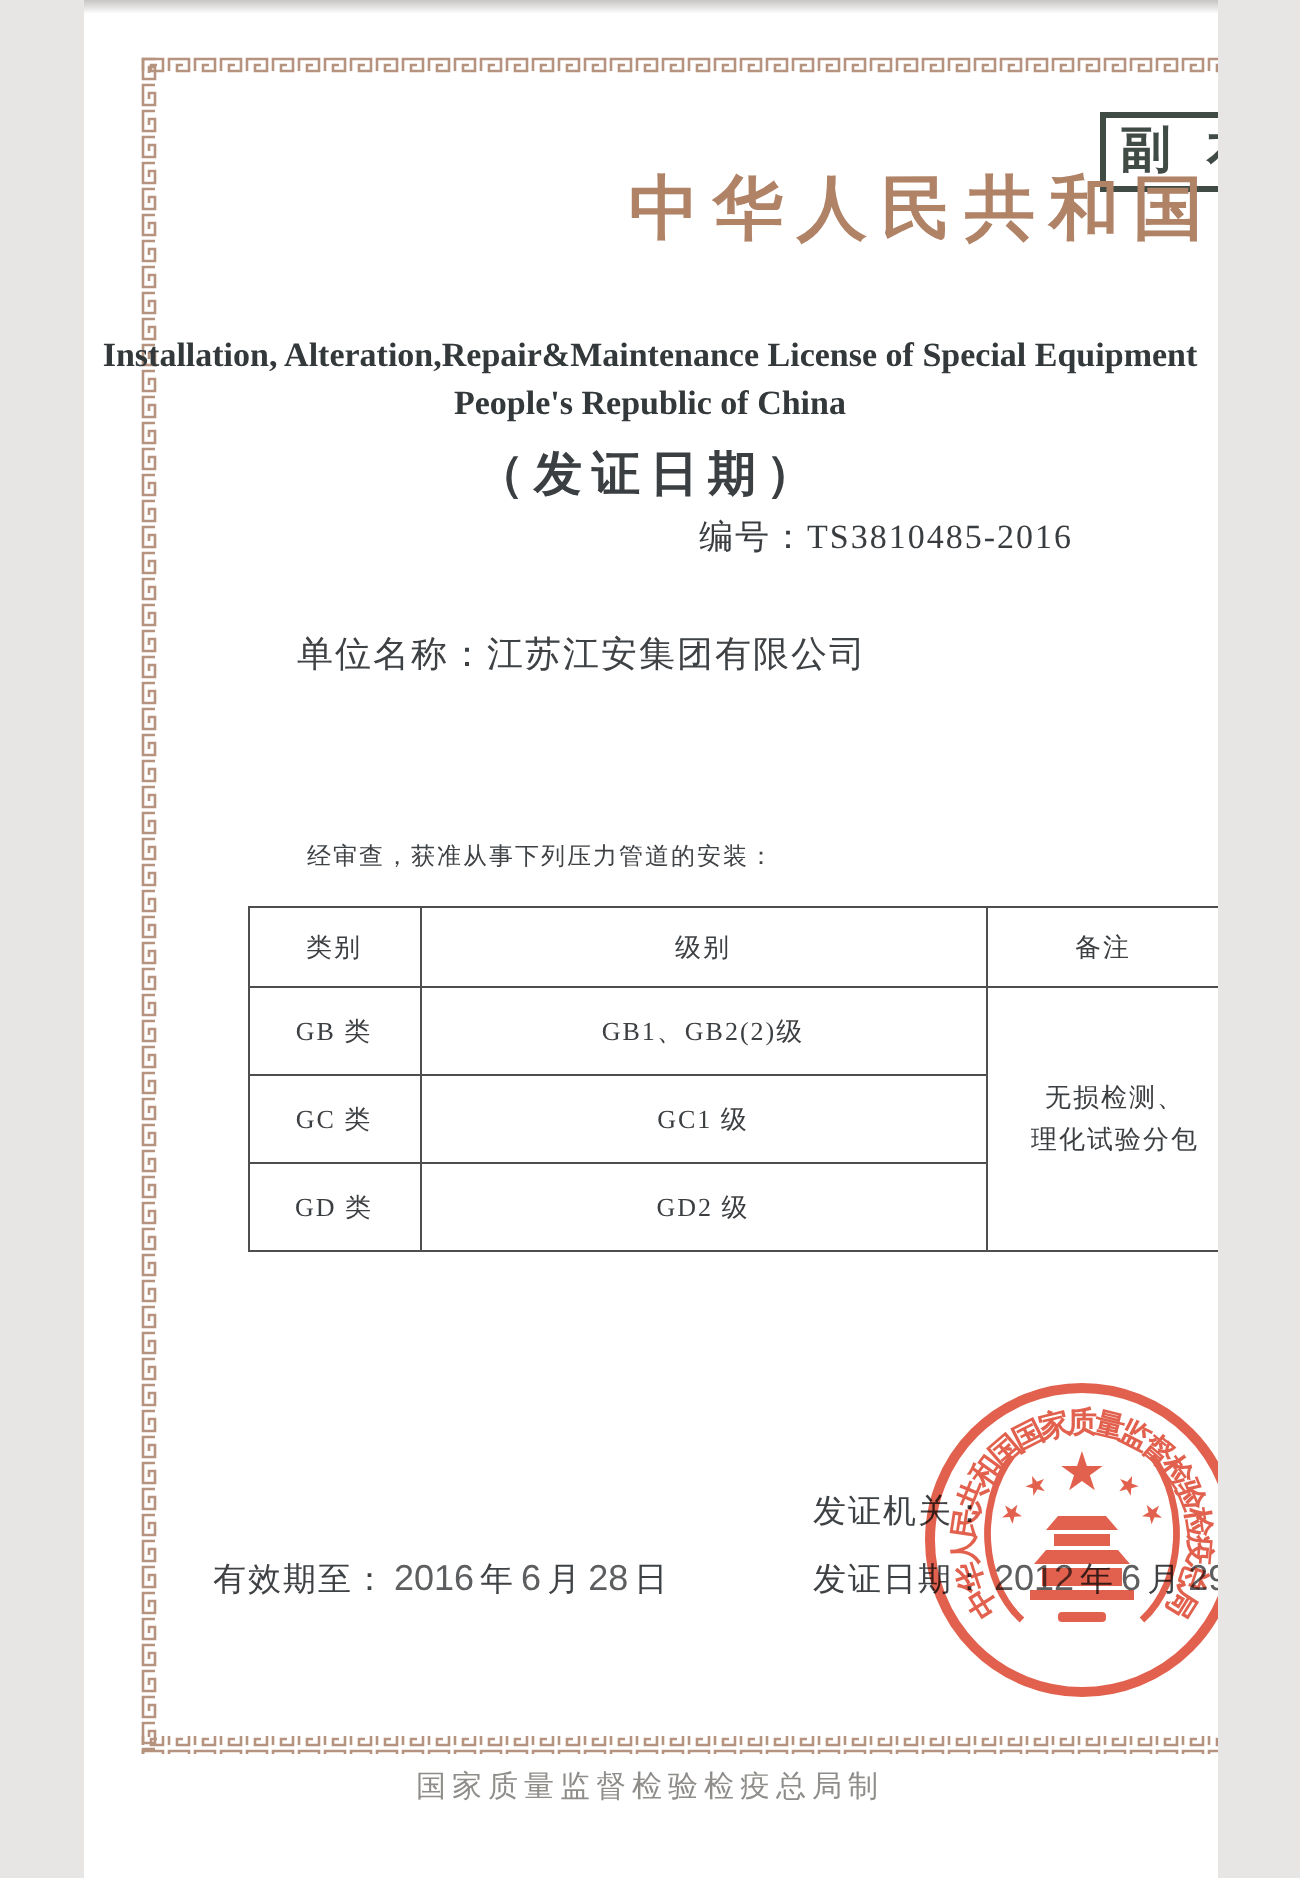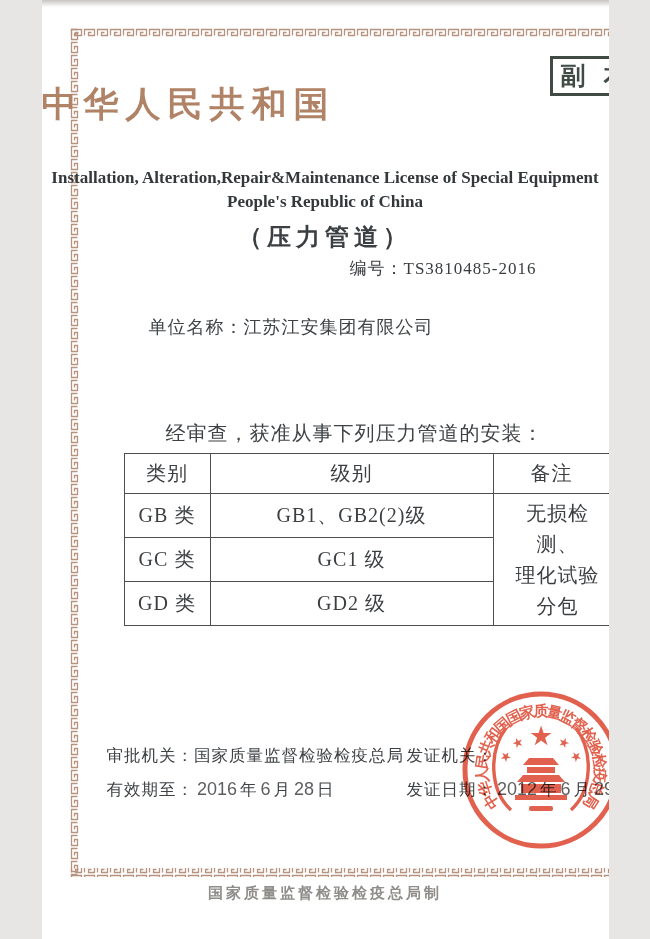--- a/index.html
+++ b/index.html
@@ -14,63 +14,63 @@
     background:linear-gradient(#c7c4c2, rgba(255,255,255,0)); }
   .frame { position:absolute; left:28px; top:28px; }
 
   .copy-stamp {
     position:absolute; left:508px; top:56px; width:90px; height:40px;
     border:3px solid #404b46; color:#404b46;
     font-size:25px; font-weight:bold; text-align:center; line-height:34px;
     word-spacing:12px; font-family:"Liberation Serif",serif;
   }
   .title-cn1 { position:absolute; left:0; top:81px; width:100%;
-    text-align:left; font-size:35px; font-weight:bold; letter-spacing:7px;
+    text-align:right; font-size:35px; font-weight:bold; letter-spacing:7px;
     color:#b08266;font-family:Liberation Mono, monospace; }
   .title-cn2 { position:absolute; left:0; top:121px; width:100%;
     text-align:center; font-size:33px; font-weight:bold; letter-spacing:2px;
     color:#b08266; }
   .title-en1 { position:absolute; left:0; top:168px; width:100%;
     text-align:center; font-size:17px; font-weight:bold; color:#33383b; }
   .title-en2 { position:absolute; left:0; top:192px; width:100%;
     text-align:center; font-size:17px; font-weight:bold; color:#33383b; }
   .subtitle { position:absolute; left:0; top:221px; width:100%;
     text-align:center; font-size:24px; font-weight:600; letter-spacing:5px;
     color:#3b3f42; }
   .license-no { position:absolute; top:257px; right:72px; font-size:17px;
     color:#3a3d40; letter-spacing:1px; }
 
   .field-line { position:absolute; left:85px; font-size:18px; color:#3f4245;
     letter-spacing:1px;margin-left:22px; }
-  .note-line { position:absolute; left:112px; top:420px; font-size:20px;
-    color:#3f4245; letter-spacing:1px;margin-left:12px; }
+  .note-line { position:absolute; left:112px; top:420px; font-size:12px;
+    color:#3f4245; letter-spacing:1px; }
 
   table.license {
     position:absolute; left:82px; top:453px; width:486px; height:172px;
     border-collapse:collapse; table-layout:fixed;
-    font-size:20px; color:#3c3f42;
+    font-size:13px; color:#3c3f42;
   }
   table.license th, table.license td {
     border:1.6px solid #4e4e4e; text-align:center; vertical-align:middle;
     font-weight:normal; letter-spacing:1px;
   }
   table.license thead tr { height:40px; }
   table.license tbody tr { height:44px; }
   td.remark { text-align:left; padding-left:12px; line-height:1.55; }
 
   .bottom-line { position:absolute; font-size:16.5px; color:#3f4245;
     letter-spacing:1px; white-space:nowrap; }
   .num { font-family:"Liberation Sans","DejaVu Sans",sans-serif;
     color:#5c5e60; font-size:18px; letter-spacing:0; padding:0 3px;margin-top:24px; }
 
   .seal { position:absolute; left:407px; top:678px;
     mix-blend-mode:multiply; opacity:.93; }
 
   .footer-text { position:absolute; left:0; top:884px; width:100%;
-    text-align:center; font-size:15px; letter-spacing:3px; color:#8f8d8a;font-weight:bold; }
+    text-align:center; font-size:15px; letter-spacing:3px; color:#8f8d8a; }
 </style>
 </head>
 <body>
 
 <div class="page">
   <div class="scan-edge"></div>
 
   <svg class="frame" width="594" height="849" viewBox="0 0 594 849">
     <defs>
       <pattern id="mh" width="13" height="9" patternUnits="userSpaceOnUse">
@@ -84,21 +84,21 @@
     <rect x="0" y="840" width="594" height="9" fill="url(#mh)"></rect>
     <rect x="0" y="0" width="9" height="849" fill="url(#mv)"></rect>
     <rect x="585" y="0" width="9" height="849" fill="url(#mv)"></rect>
   </svg>
 
   <div class="copy-stamp">副 本</div>
 
   <div class="title-cn1">中华人民共和国</div>
   <div class="title-en1">Installation, Alteration,Repair&amp;Maintenance License of Special Equipment</div>
   <div class="title-en2">People's Republic of China</div>
-  <div class="subtitle">（压力管道）</div>
+  <div class="subtitle">（发证日期）</div>
 
   <div class="license-no">
     <span>编号：</span><span>TS3810485-2016</span>
   </div>
 
   <div class="field-line" style="top:315px;">
     <span>单位名称：</span><span>江苏江安集团有限公司</span>
   </div>
 
   <div class="note-line">经审查，获准从事下列压力管道的安装：</div>
@@ -129,23 +129,20 @@
         <td>GC 类</td>
         <td>GC1 级</td>
       </tr>
       <tr>
         <td>GD 类</td>
         <td>GD2 级</td>
       </tr>
     </tbody>
   </table>
 
-  <div class="bottom-line" style="left:65px; top:745px;">
-    <span>审批机关：</span><span>国家质量监督检验检疫总局</span>
-  </div>
   <div class="bottom-line" style="left:365px; top:745px;">
     <span>发证机关：</span>
   </div>
   <div class="bottom-line" style="left:65px; top:779px;">
     <span>有效期至：</span><span><span class="num">2016</span><span>年</span><span class="num">6</span><span>月</span><span class="num">28</span><span>日</span></span>
   </div>
   <div class="bottom-line" style="left:365px; top:779px;">
     <span>发证日期：</span><span><span class="num">2012</span><span>年</span><span class="num">6</span><span>月</span><span class="num">29</span><span>日</span></span>
   </div>
 

